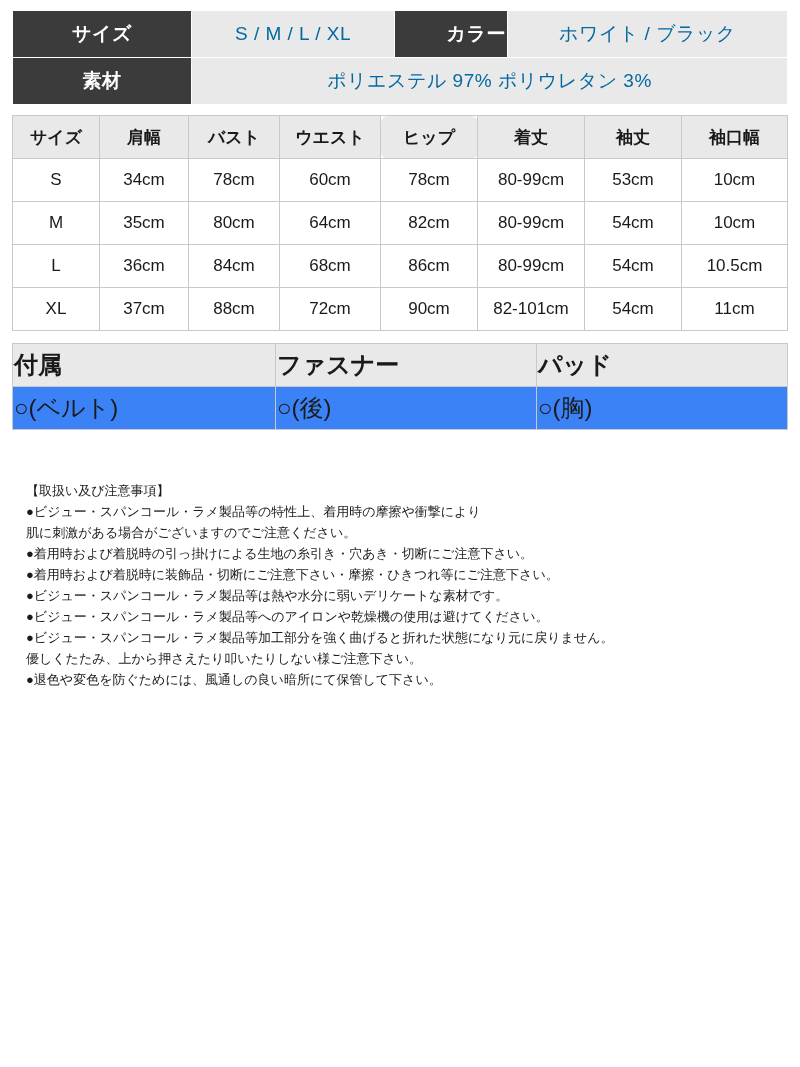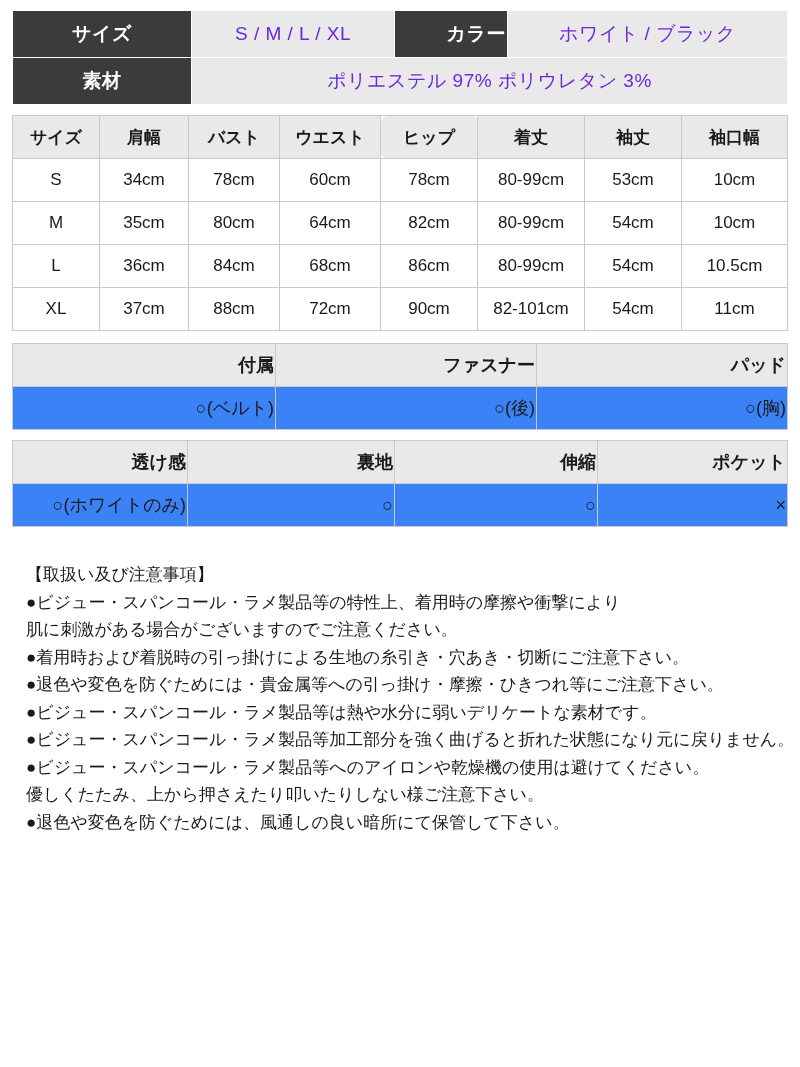--- a/index.html
+++ b/index.html
@@ -37,21 +37,21 @@
     font-size: 19px;
     letter-spacing: 0.5px;
   }
   .spec-table td.head {
     background: #3b3b3b;
     color: #ffffff;
     font-weight: bold;
   }
   .spec-table td.val {
     background: #e9e9e9;
-    color: #6d28d9;
+    color: #0369a1;
   }
 
   
   .size-table {
     margin-top: 10px;
   }
   .size-table th,
   .size-table td {
     border: 1px solid #c9c9c9;
     height: 40px;
@@ -70,42 +70,42 @@
     background: #ffffff;
   }
 
   
   .detail-table {
     margin-top: 12px;
   }
   .detail-table td {
     border: 1px solid #c9c9c9;
     height: 40px;
-    text-align: right;
+    text-align: left;
     vertical-align: middle;
-    font-size: 18px;
+    font-size: 24px;
     margin-left: 28px;
   }
   .detail-table td.head {
     background: #e9e9e9;
     font-weight: bold;
   }
   .detail-table td.val {
     background: #3b82f6;
   }
 
   .detail-table.second {
     margin-top: 10px;
   }
 
   
   .notes {
-    margin-top: 34px;
+    margin-top: 50px;
     padding-left: 14px;
-    font-size: 17px;
+    font-size: 13px;
     line-height: 1.62;
     color: #1a1a1a;
   }
   .notes .line {
     white-space: pre;
   }
   .notes .title {
     font-weight: normal;
   }
 </style>
@@ -194,43 +194,27 @@
         <td class="head">パッド</td>
       </tr>
       <tr>
         <td class="val">○(ベルト)</td>
         <td class="val">○(後)</td>
         <td class="val">○(胸)</td>
       </tr>
     </tbody>
   </table>
 
-  <table class="detail-table second">
-    <tbody>
-      <tr>
-        <td class="head" style="width:172px;">透け感</td>
-        <td class="head" style="width:204px;">裏地</td>
-        <td class="head" style="width:200px;">伸縮</td>
-        <td class="head">ポケット</td>
-      </tr>
-      <tr>
-        <td class="val">○(ホワイトのみ)</td>
-        <td class="val">○</td>
-        <td class="val">○</td>
-        <td class="val">×</td>
-      </tr>
-    </tbody>
-  </table>
 
   <div class="notes">
     <div class="line title">【取扱い及び注意事項】</div>
     <div class="line">●ビジュー・スパンコール・ラメ製品等の特性上、着用時の摩擦や衝撃により</div>
     <div class="line">肌に刺激がある場合がございますのでご注意ください。</div>
     <div class="line">●着用時および着脱時の引っ掛けによる生地の糸引き・穴あき・切断にご注意下さい。</div>
-    <div class="line">●退色や変色を防ぐためには・貴金属等への引っ掛け・摩擦・ひきつれ等にご注意下さい。</div>
+    <div class="line">●着用時および着脱時に装飾品・切断にご注意下さい・摩擦・ひきつれ等にご注意下さい。</div>
     <div class="line">●ビジュー・スパンコール・ラメ製品等は熱や水分に弱いデリケートな素材です。</div>
+    <div class="line">●ビジュー・スパンコール・ラメ製品等へのアイロンや乾燥機の使用は避けてください。</div>
     <div class="line">●ビジュー・スパンコール・ラメ製品等加工部分を強く曲げると折れた状態になり元に戻りません。</div>
-    <div class="line">●ビジュー・スパンコール・ラメ製品等へのアイロンや乾燥機の使用は避けてください。</div>
     <div class="line">優しくたたみ、上から押さえたり叩いたりしない様ご注意下さい。</div>
     <div class="line">●退色や変色を防ぐためには、風通しの良い暗所にて保管して下さい。</div>
   </div>
 
 </div>
 
 </body></html>

